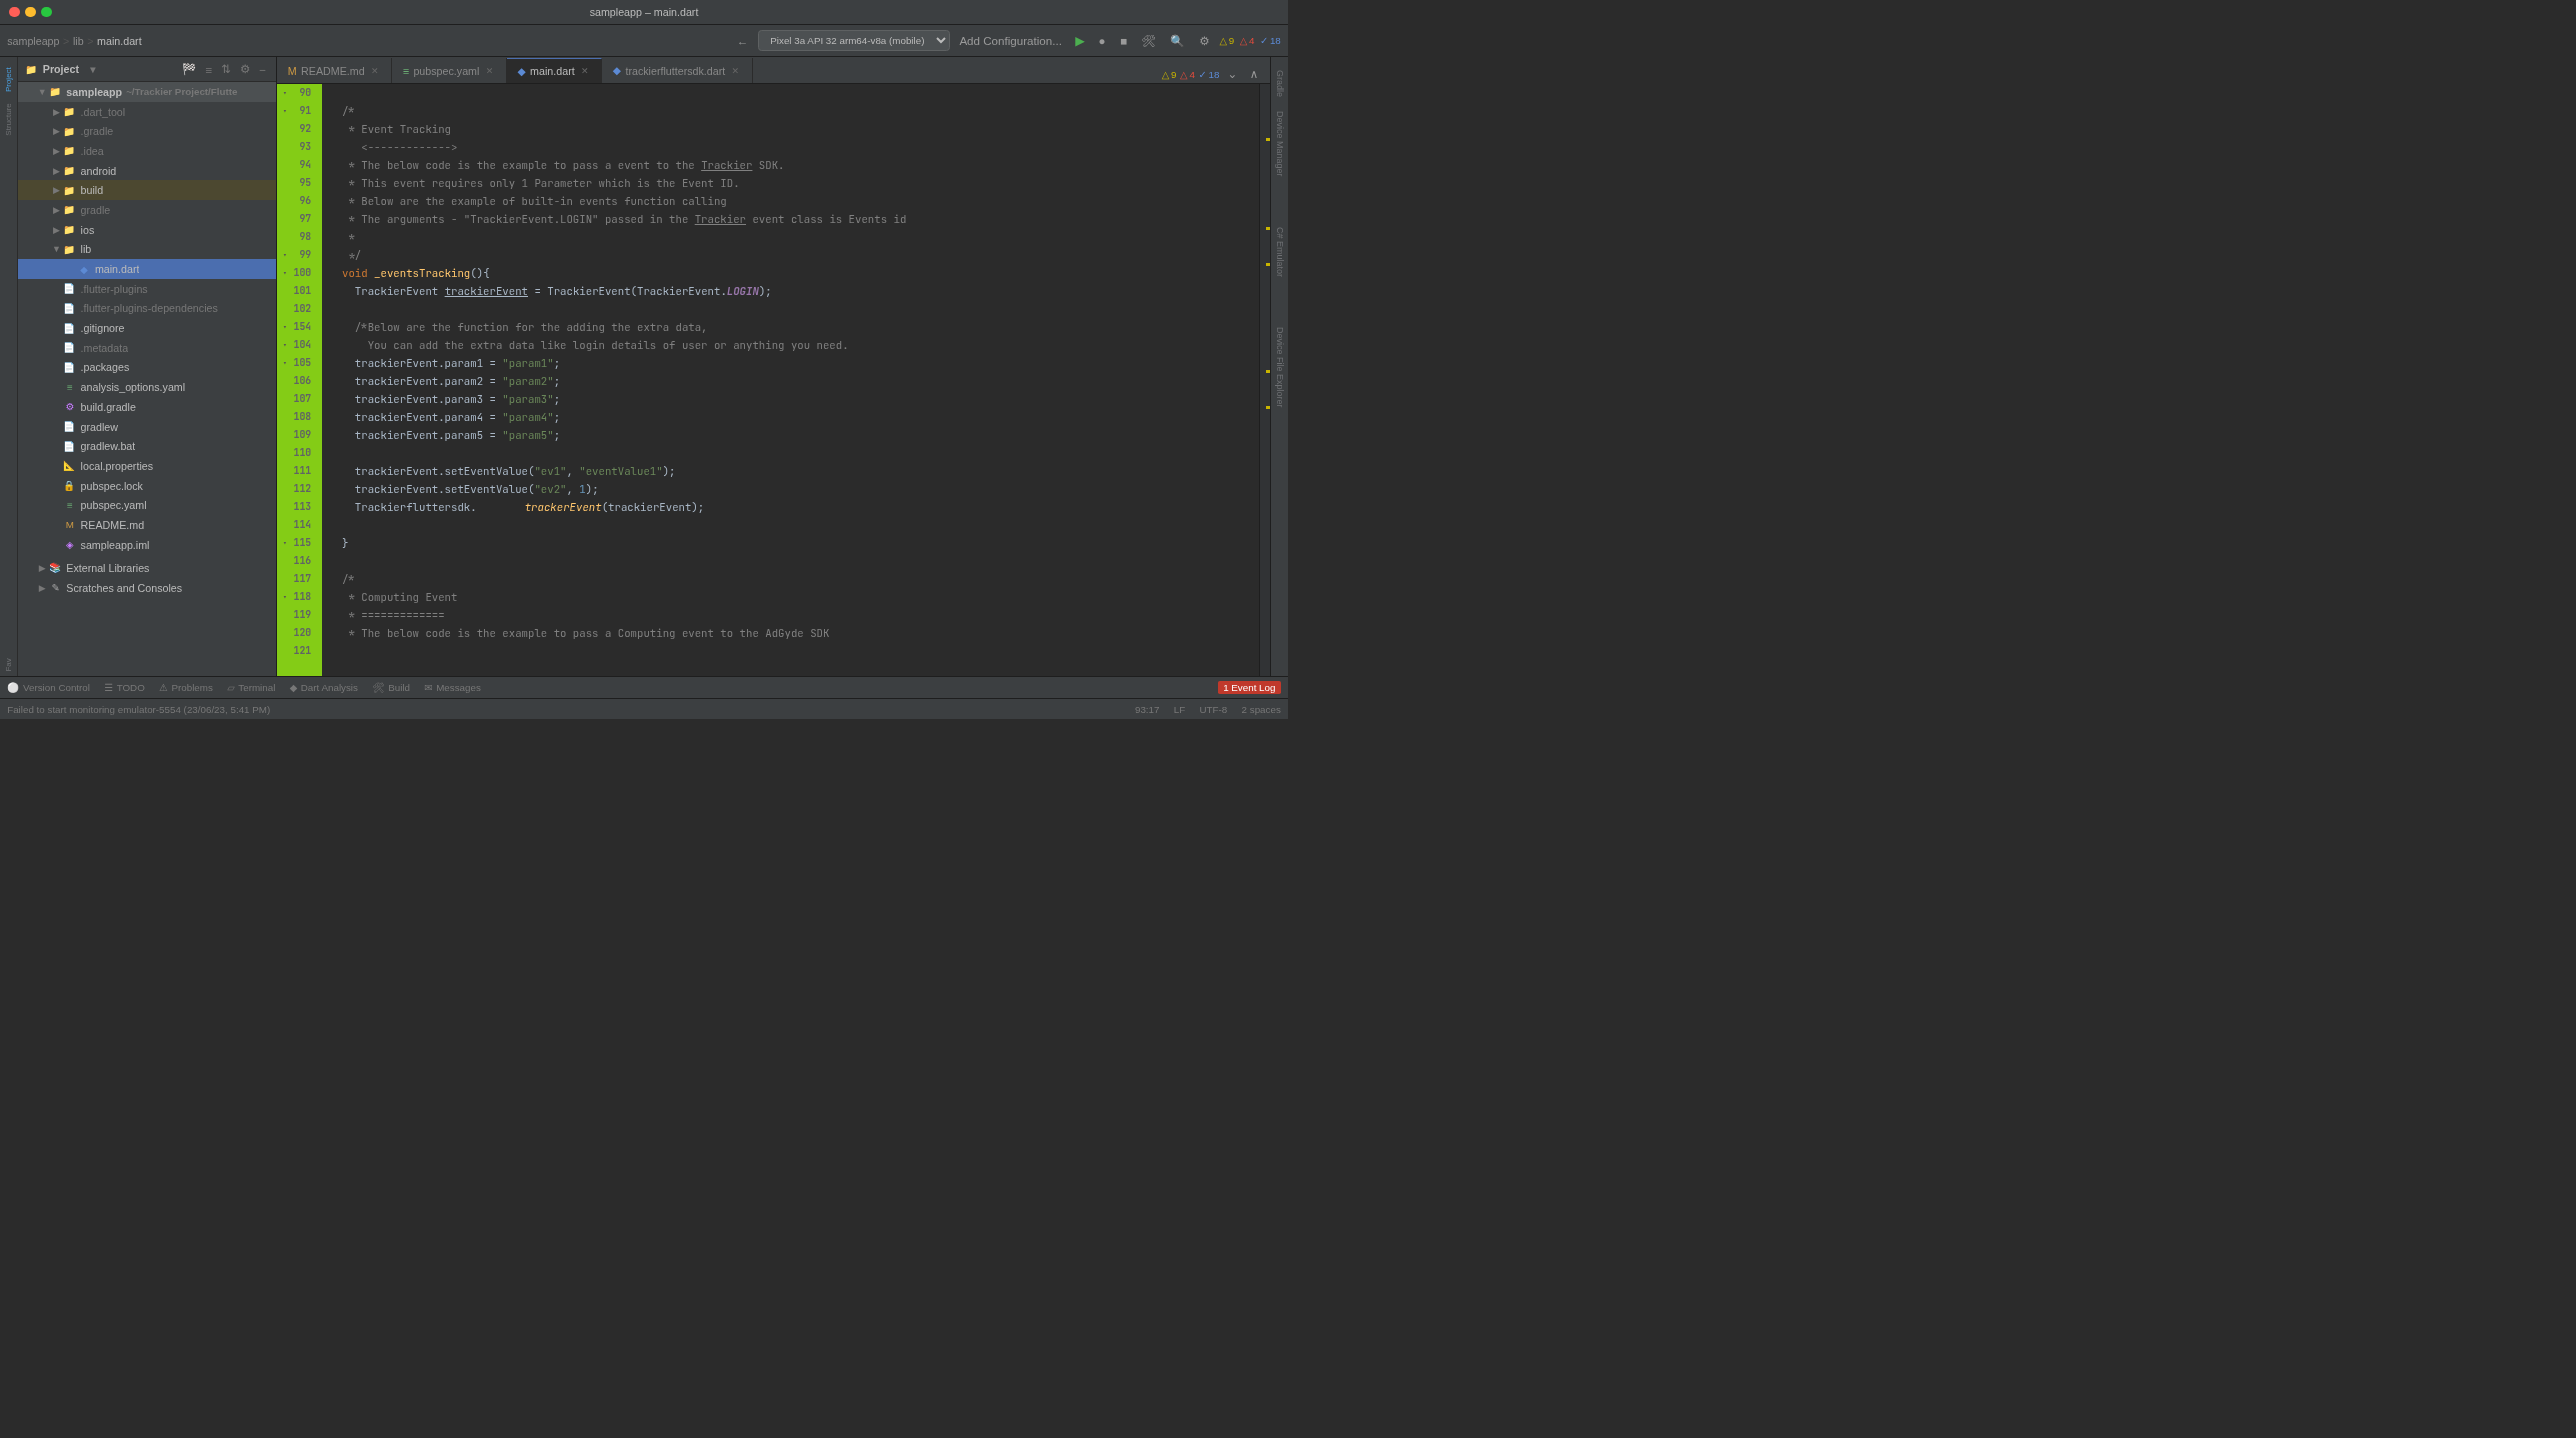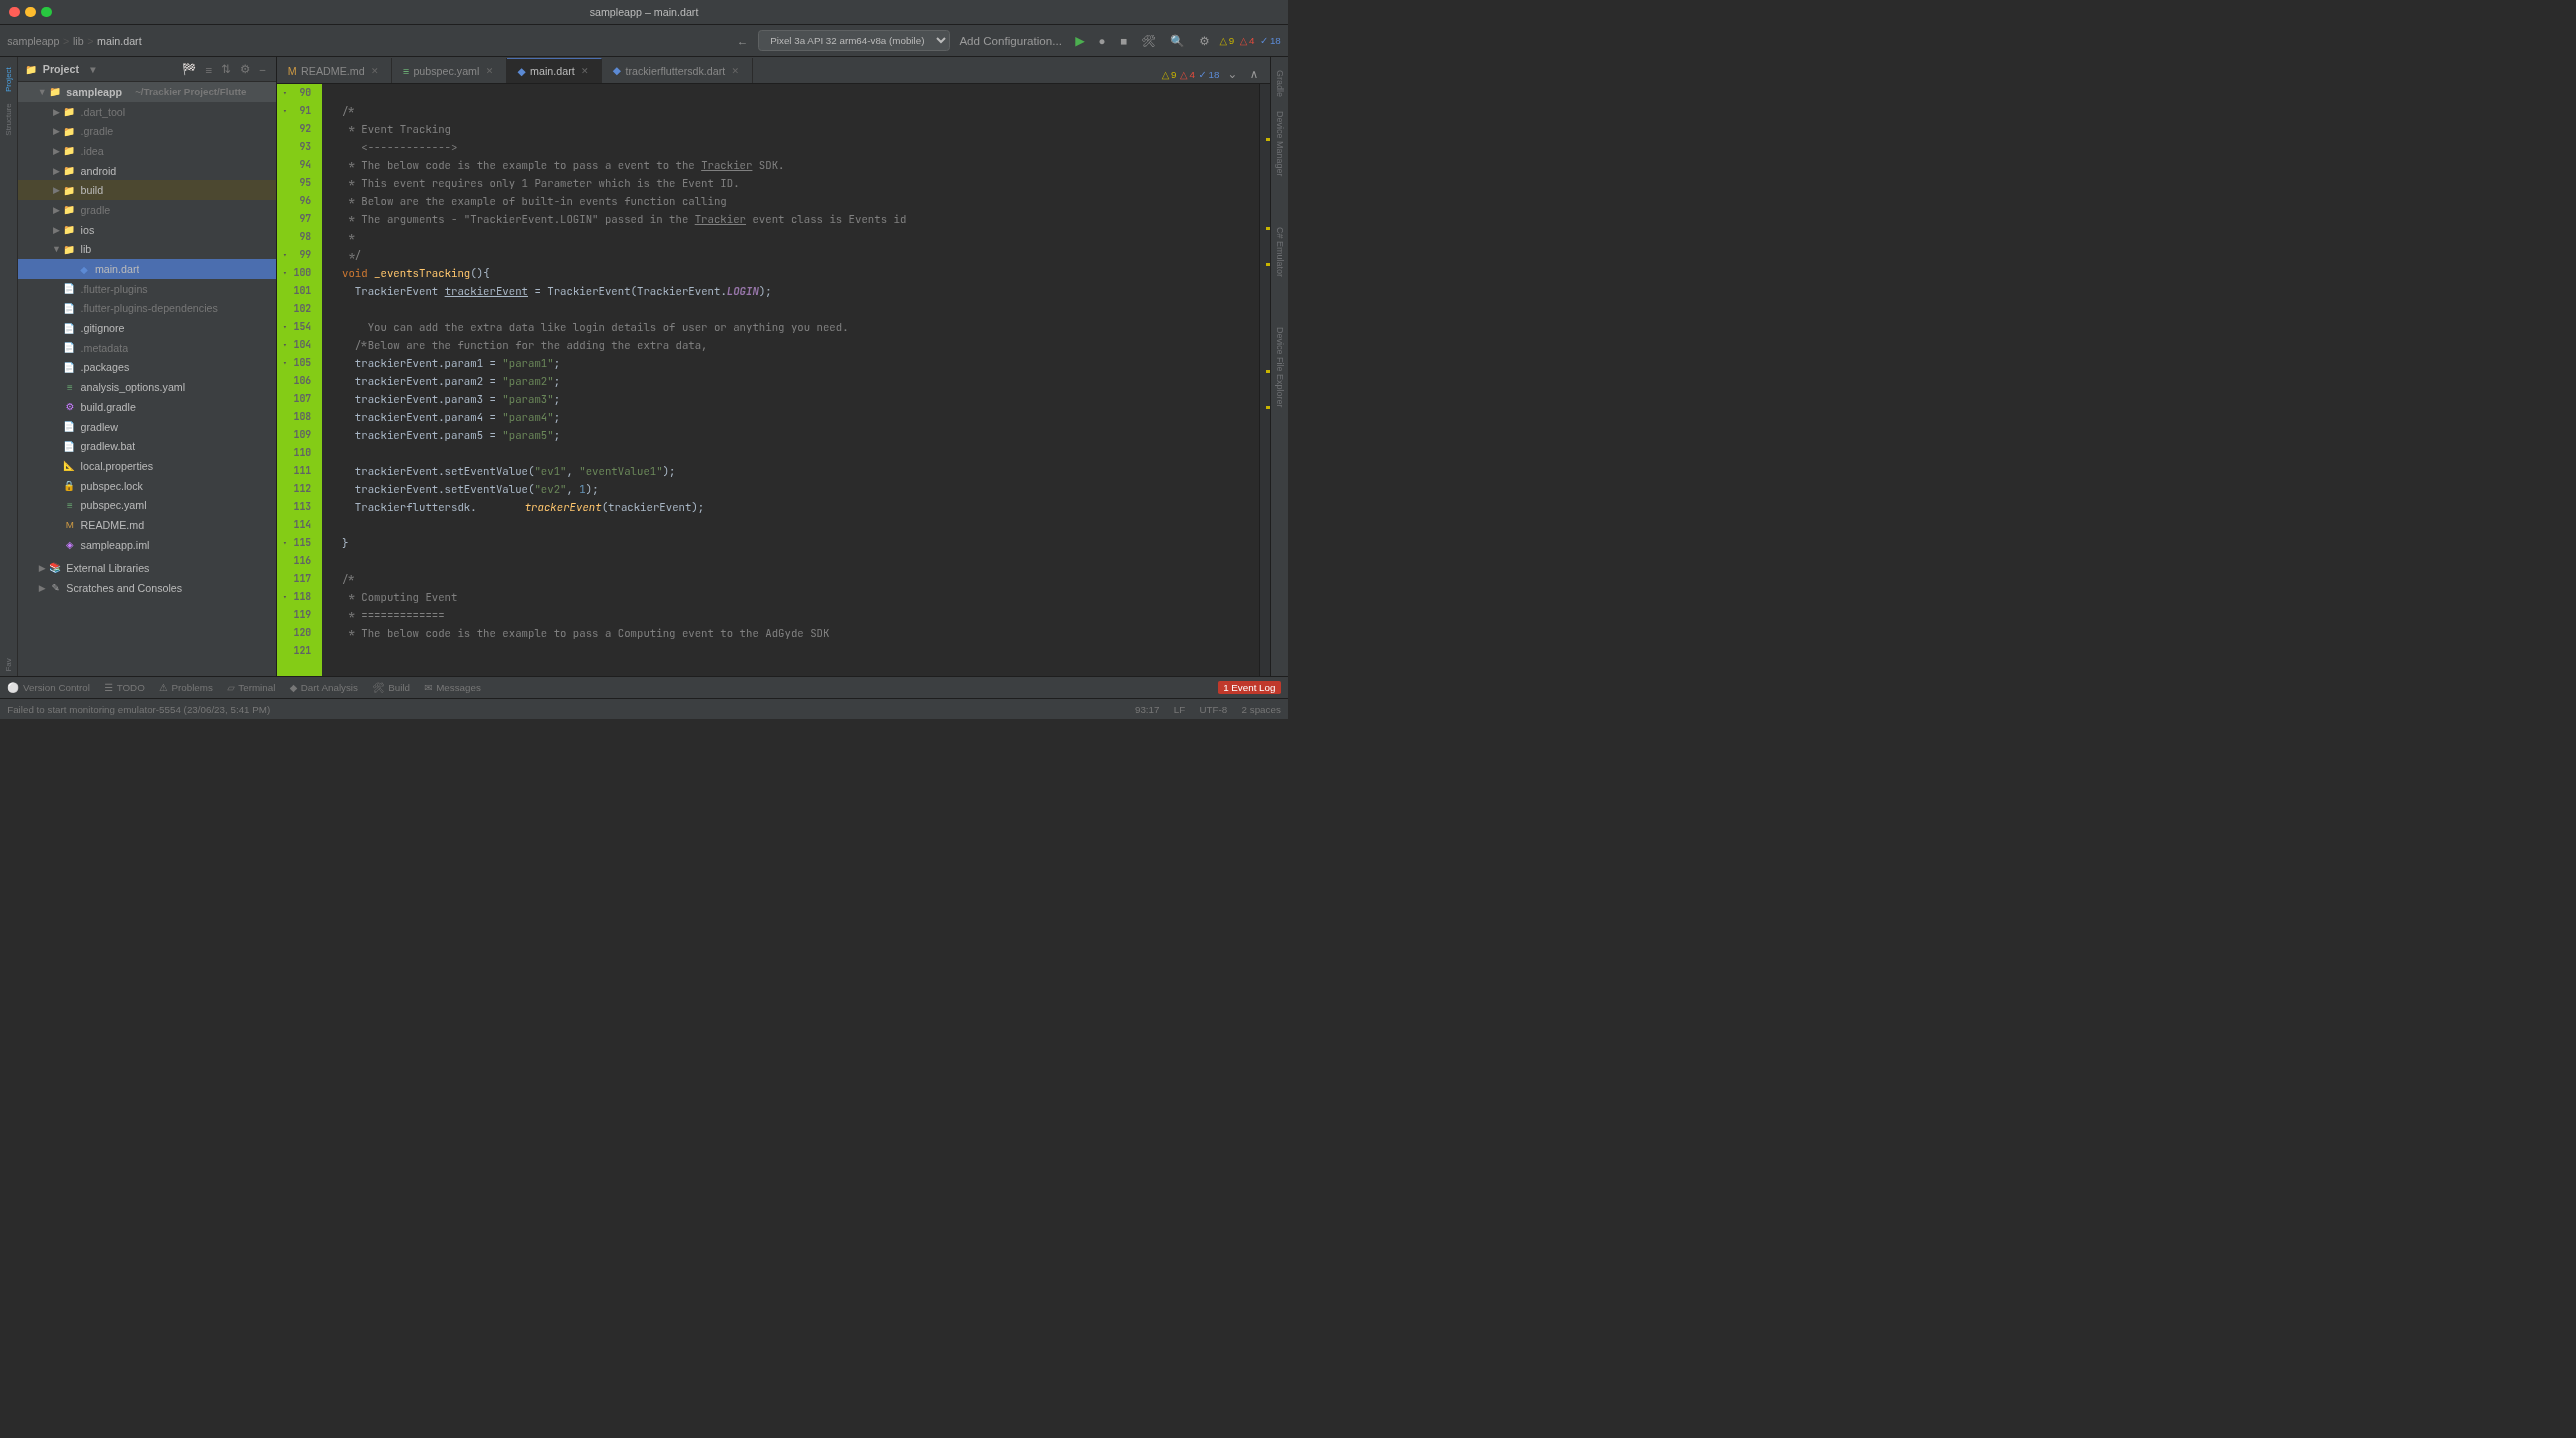--- a/index.html
+++ b/index.html
@@ -473,21 +473,21 @@
       </div>
     </div>
 
     <div class="project-tree">
 
       <div class="tree-item root">
         <div class="tree-indent"></div>
         <div class="tree-arrow">▼</div>
         <div class="tree-icon icon-folder-blue">📁</div>
         <span class="tree-label">sampleapp</span>
-        <span style="color:#777; font-size:9.8px; margin-left:13px;">~/Trackier Project/Flutte</span>
+        <span style="color:#777; font-size:9.8px; margin-left:4px;">~/Trackier Project/Flutte</span>
       </div>
 
       <div class="tree-item">
         <div class="tree-indent"></div>
           <div class="tree-indent"></div>
         <div class="tree-arrow">▶</div>
         <div class="tree-icon" style="color:#777;">📁</div>
         <span class="tree-label gray">.dart_tool</span>
       </div>
       <div class="tree-item">
@@ -764,23 +764,23 @@
         <div class="code-line"><span class="cmt">   *</span></div>
 
         <div class="code-line"><span class="cmt">   */</span></div>
 
         <div class="code-line"><span class="kw">  void</span> <span class="fn">_eventsTracking</span>()<span style="color:#a9b7c6;">{</span></div>
 
         <div class="code-line"><span style="color:#a9b7c6;">    TrackierEvent <span style="text-decoration:underline;">trackierEvent</span> = TrackierEvent(TrackierEvent.</span><span style="color:#9876aa; font-style:italic; font-weight:bold;">LOGIN</span><span style="color:#a9b7c6;">);</span></div>
 
         <div class="code-line">&nbsp;</div>
 
+        <div class="code-line"><span class="cmt">    /*Below are the function for the adding the extra data,</span></div>
+
         <div class="code-line"><span class="cmt">      You can add the extra data like login details of user or anything you need.</span></div>
-
-        <div class="code-line"><span class="cmt">    /*Below are the function for the adding the extra data,</span></div>
 
 
         <div class="code-line"><span style="color:#a9b7c6;">    trackierEvent.param1 = </span><span class="str">"param1"</span><span style="color:#a9b7c6;">;</span></div>
 
         <div class="code-line"><span style="color:#a9b7c6;margin-top:24px;">    trackierEvent.param2 = </span><span class="str">"param2"</span><span style="color:#a9b7c6;">;</span></div>
 
         <div class="code-line"><span style="color:#a9b7c6;">    trackierEvent.param3 = </span><span class="str">"param3"</span><span style="color:#a9b7c6;">;</span></div>
 
         <div class="code-line"><span style="color:#a9b7c6;">    trackierEvent.param4 = </span><span class="str">"param4"</span><span style="color:#a9b7c6;">;</span></div>
 

